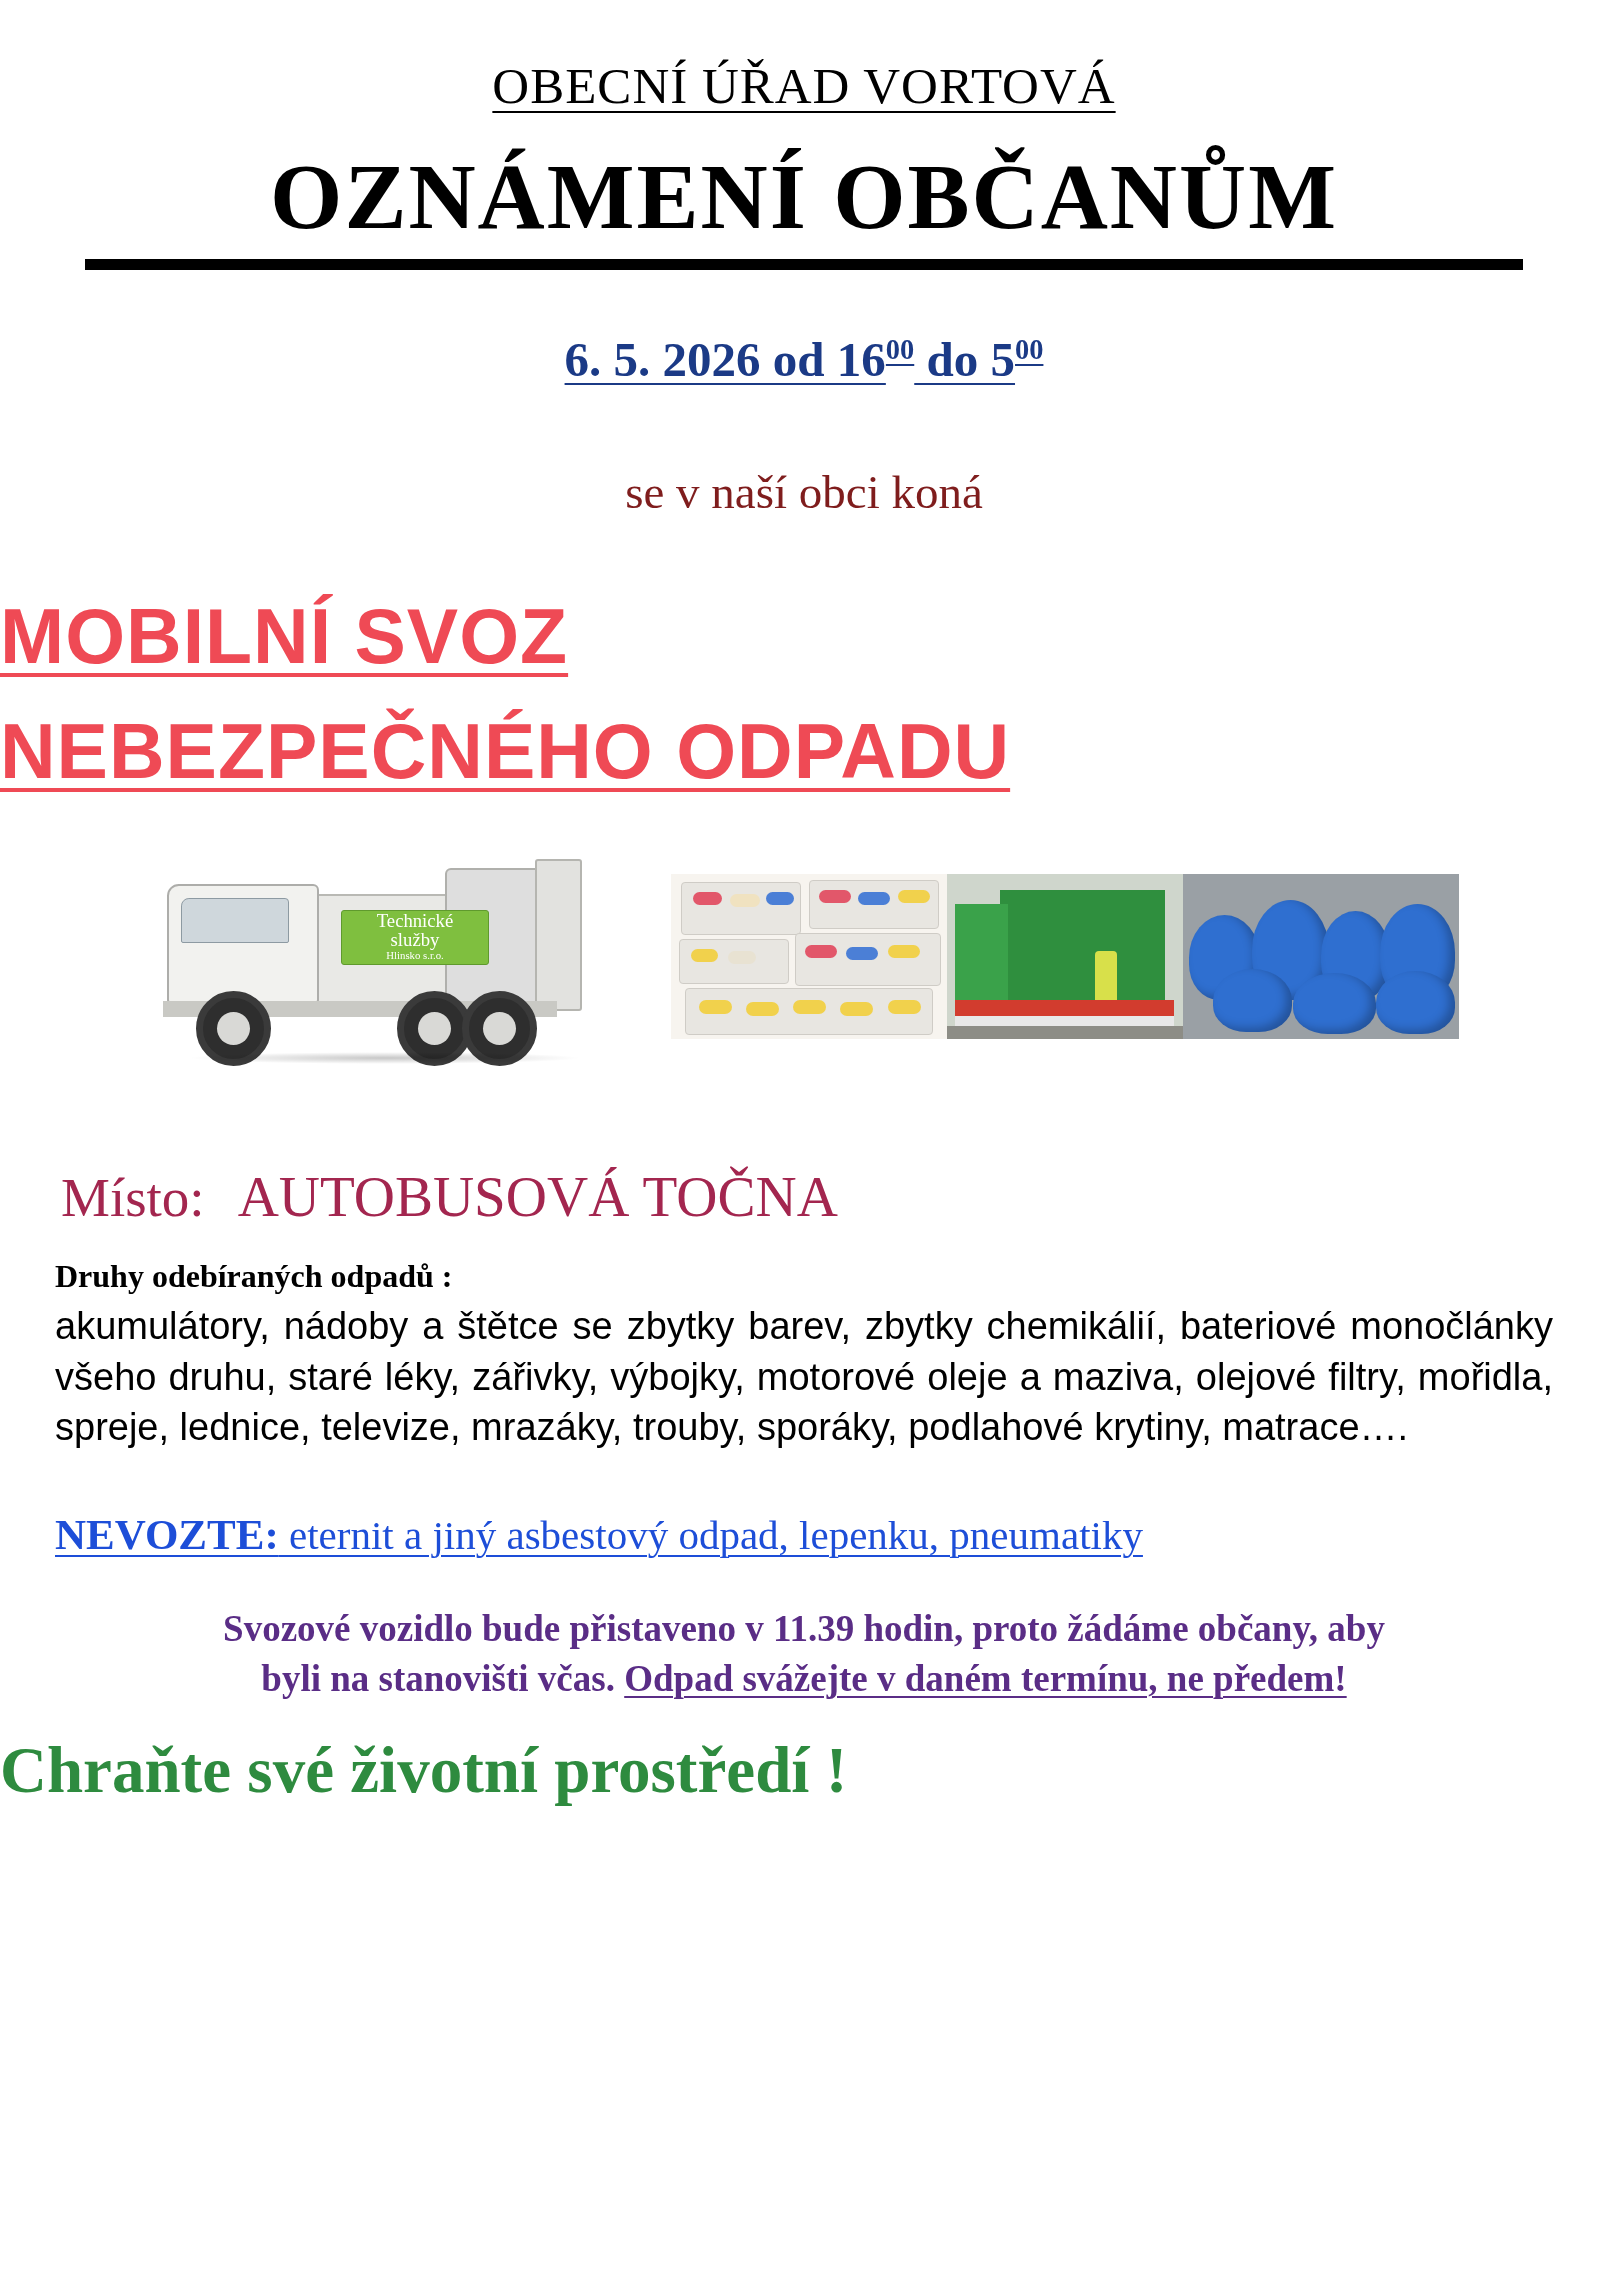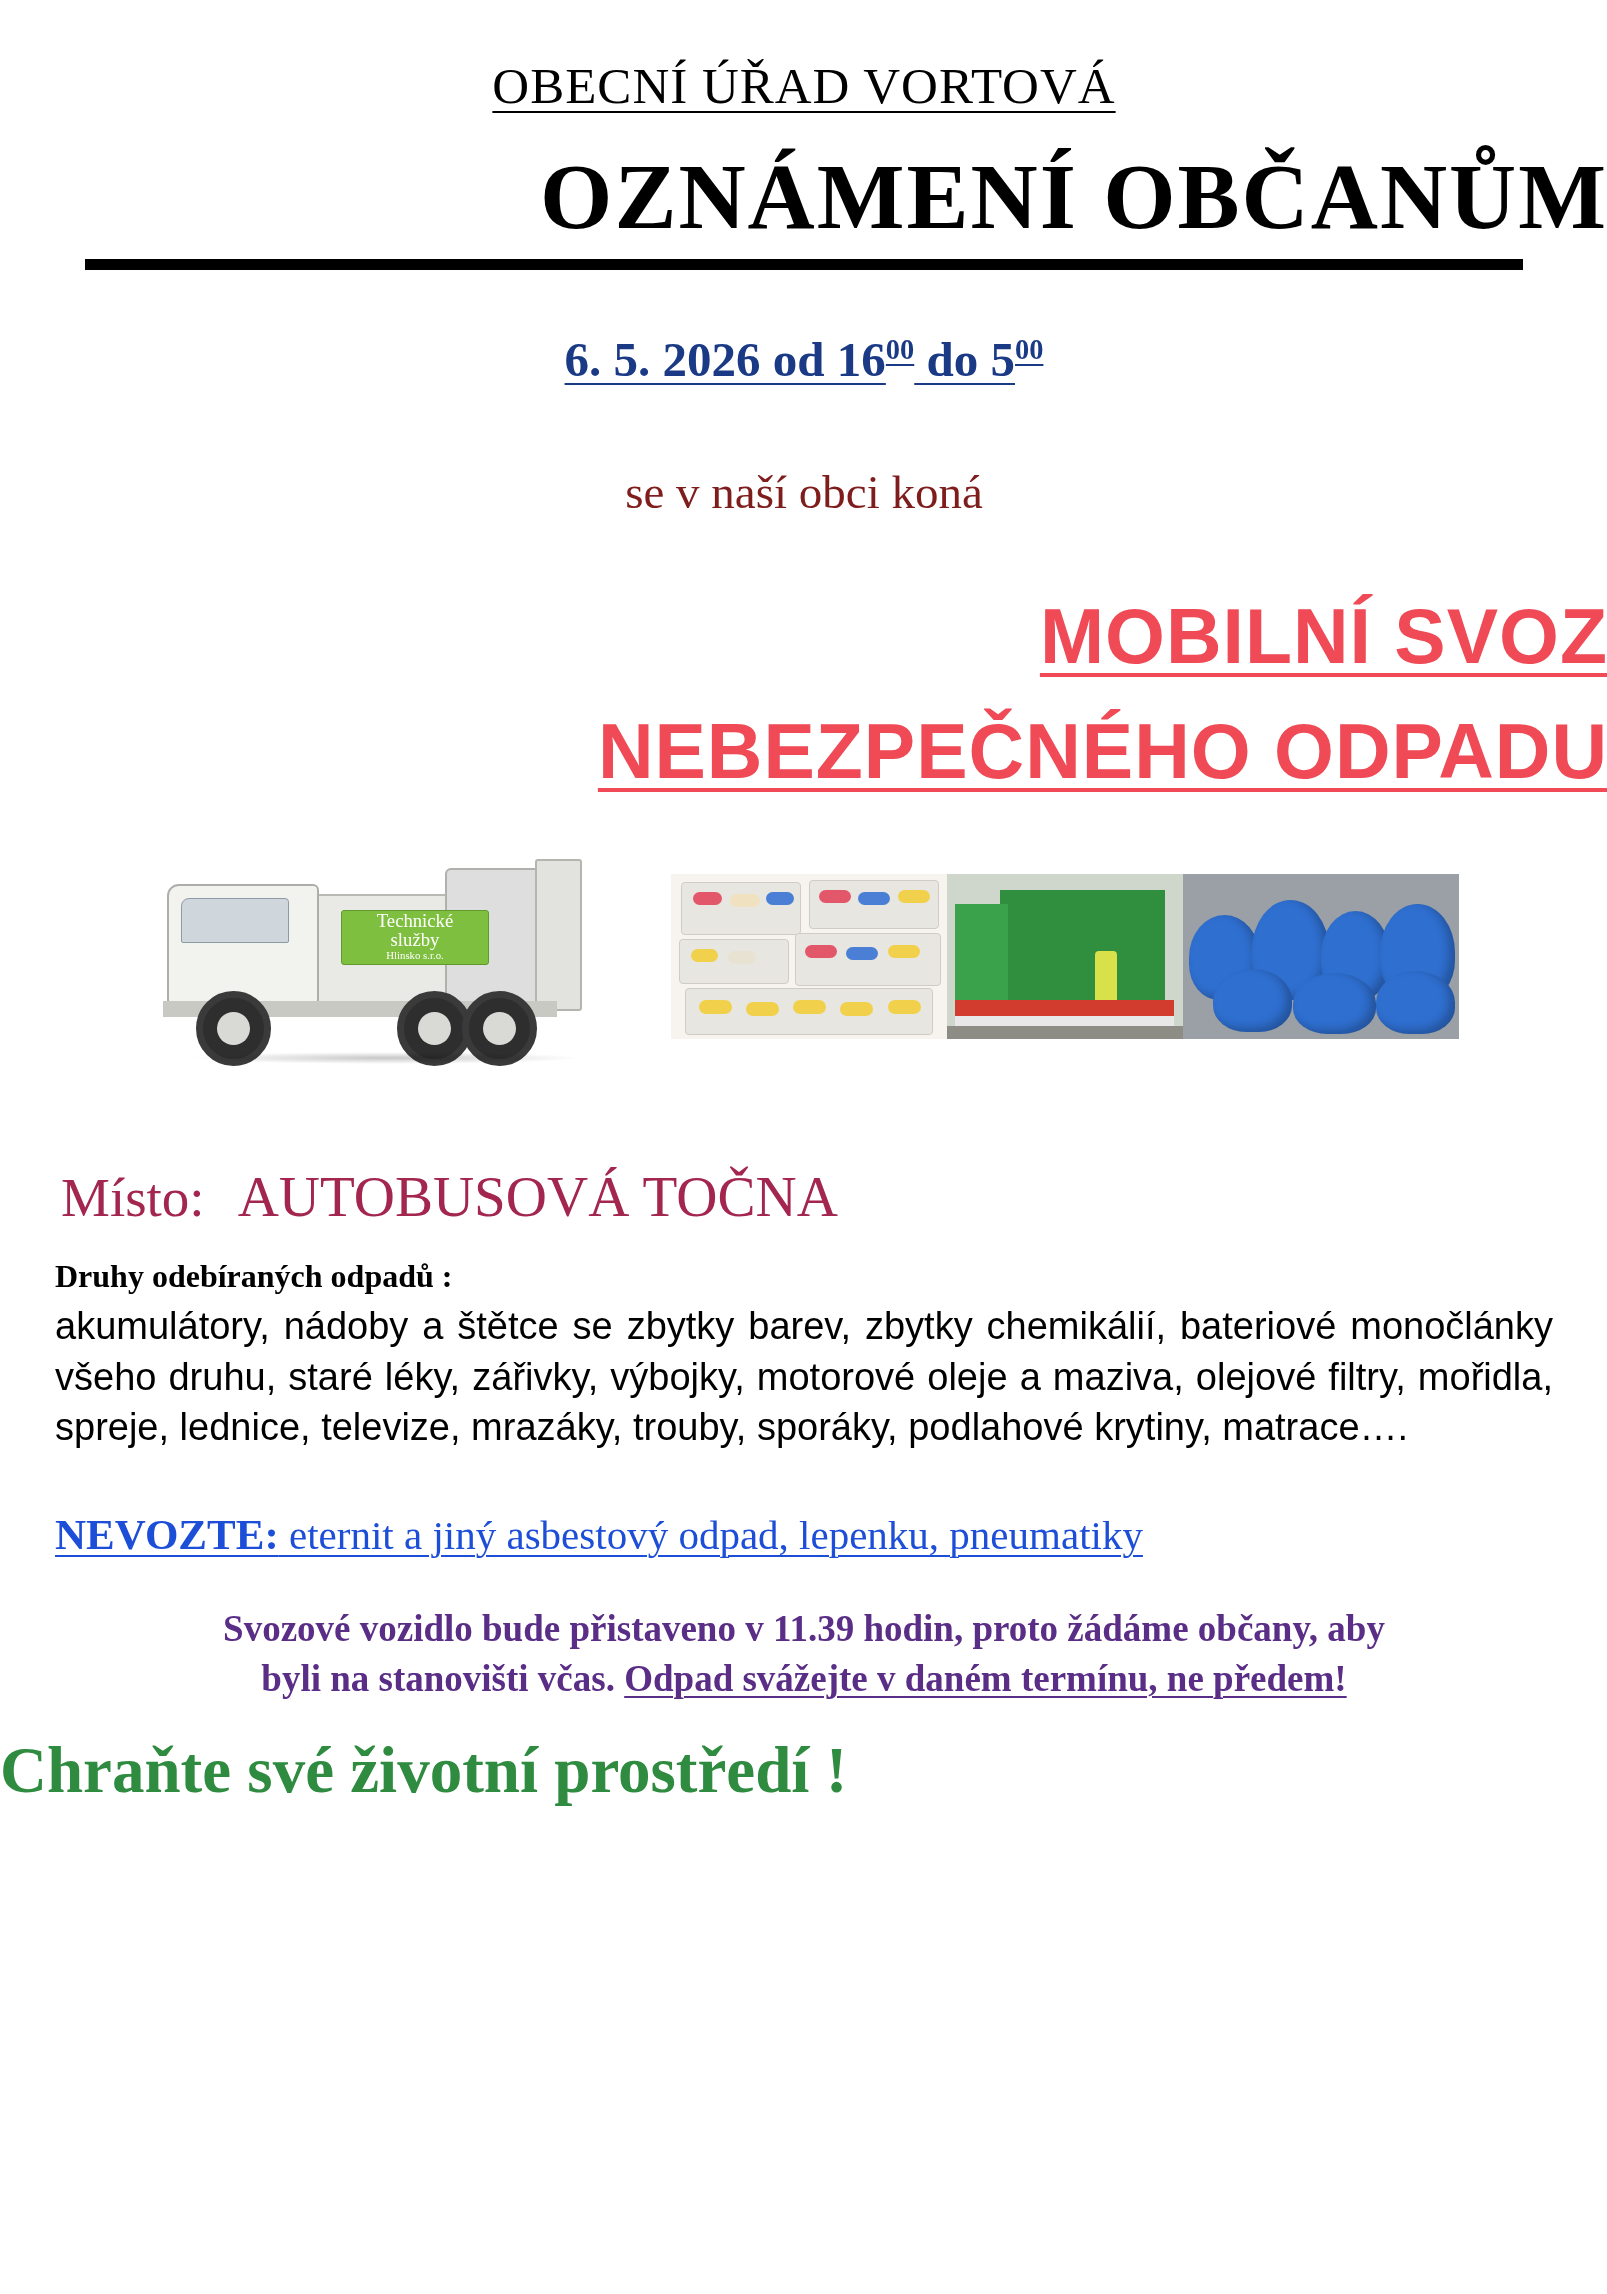--- a/index.html
+++ b/index.html
@@ -27,21 +27,21 @@
     text-align: center;
     font-family: "Liberation Serif", serif;
     font-size: 51px;
     letter-spacing: 1px;
     margin-top: 57px;
     text-decoration: underline;
     text-underline-offset: 7.9px;
     text-decoration-thickness: 2px;
   }
   .announcement {
-    text-align: right;
+    text-align: center;
     font-family: "Liberation Serif", serif;
     font-weight: bold;
     font-size: 93px;
     letter-spacing: 2px;
     margin-top: 33px;
     line-height: 1.05;
   }
   .headrule {
     width: 1438px;
     height: 10.8px;
@@ -73,21 +73,21 @@
   .subline {
     text-align: center;
     margin-top: 77px;
     font-family: "Liberation Serif", serif;
     font-size: 47px;
     color: #7f1d1d;
   }
 
   
   .redline {
-    text-align: right;
+    text-align: left;
     font-family: "Liberation Sans", sans-serif;
     font-weight: bold;
     color: #ef4a55;
     font-size: 77px;
     letter-spacing: 1px;
     text-decoration: underline;
     text-decoration-thickness: 3.9px;
     text-underline-offset: 9.9px;
   }
   .redline.l1 { margin-top: 73px; }

